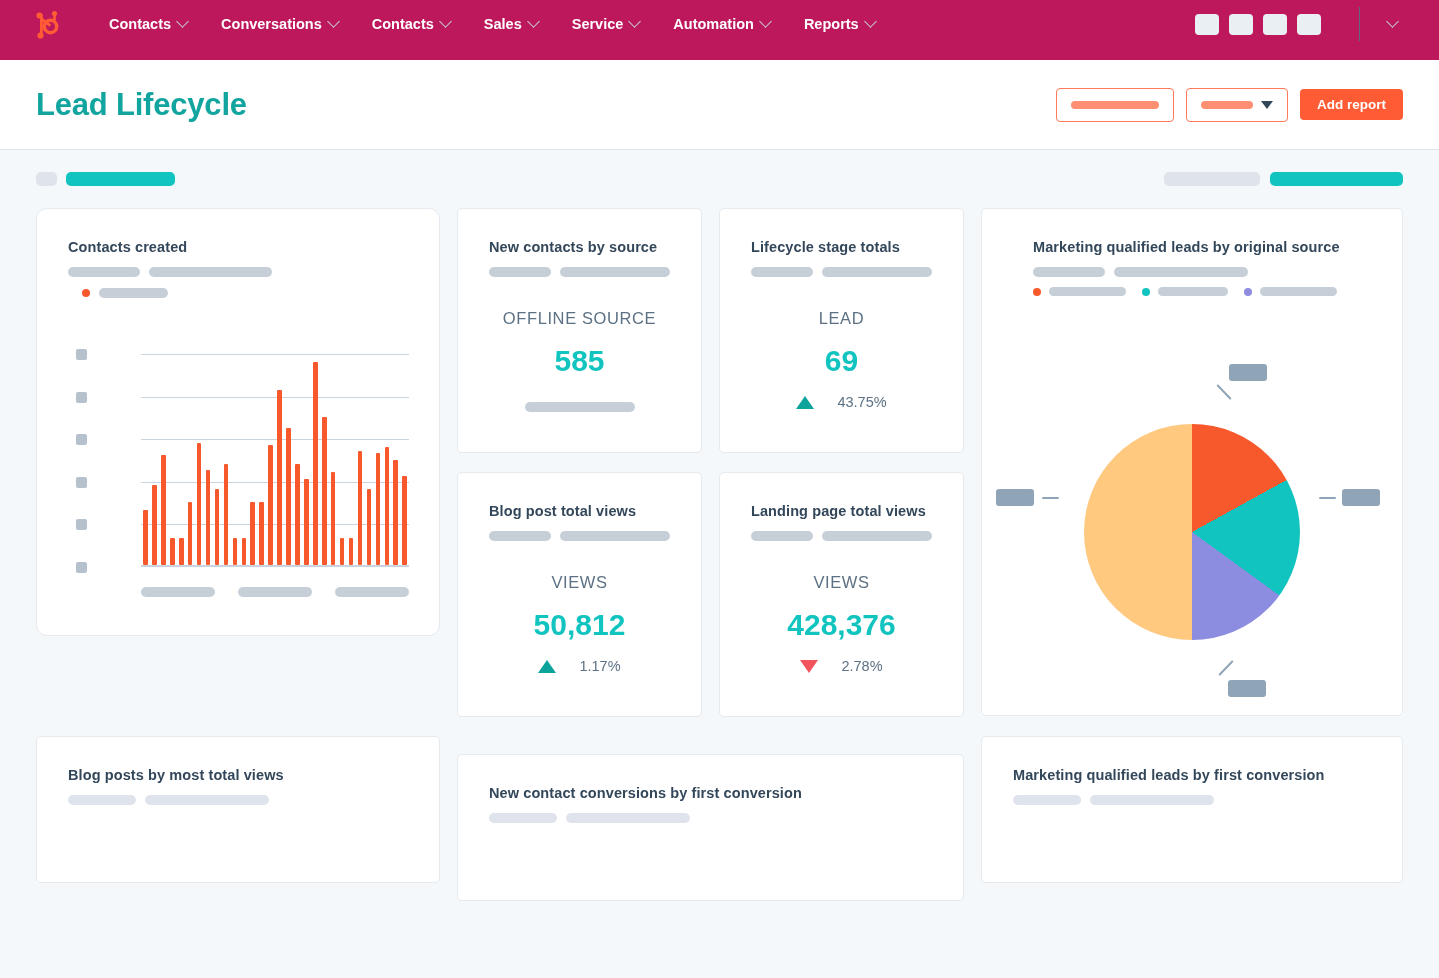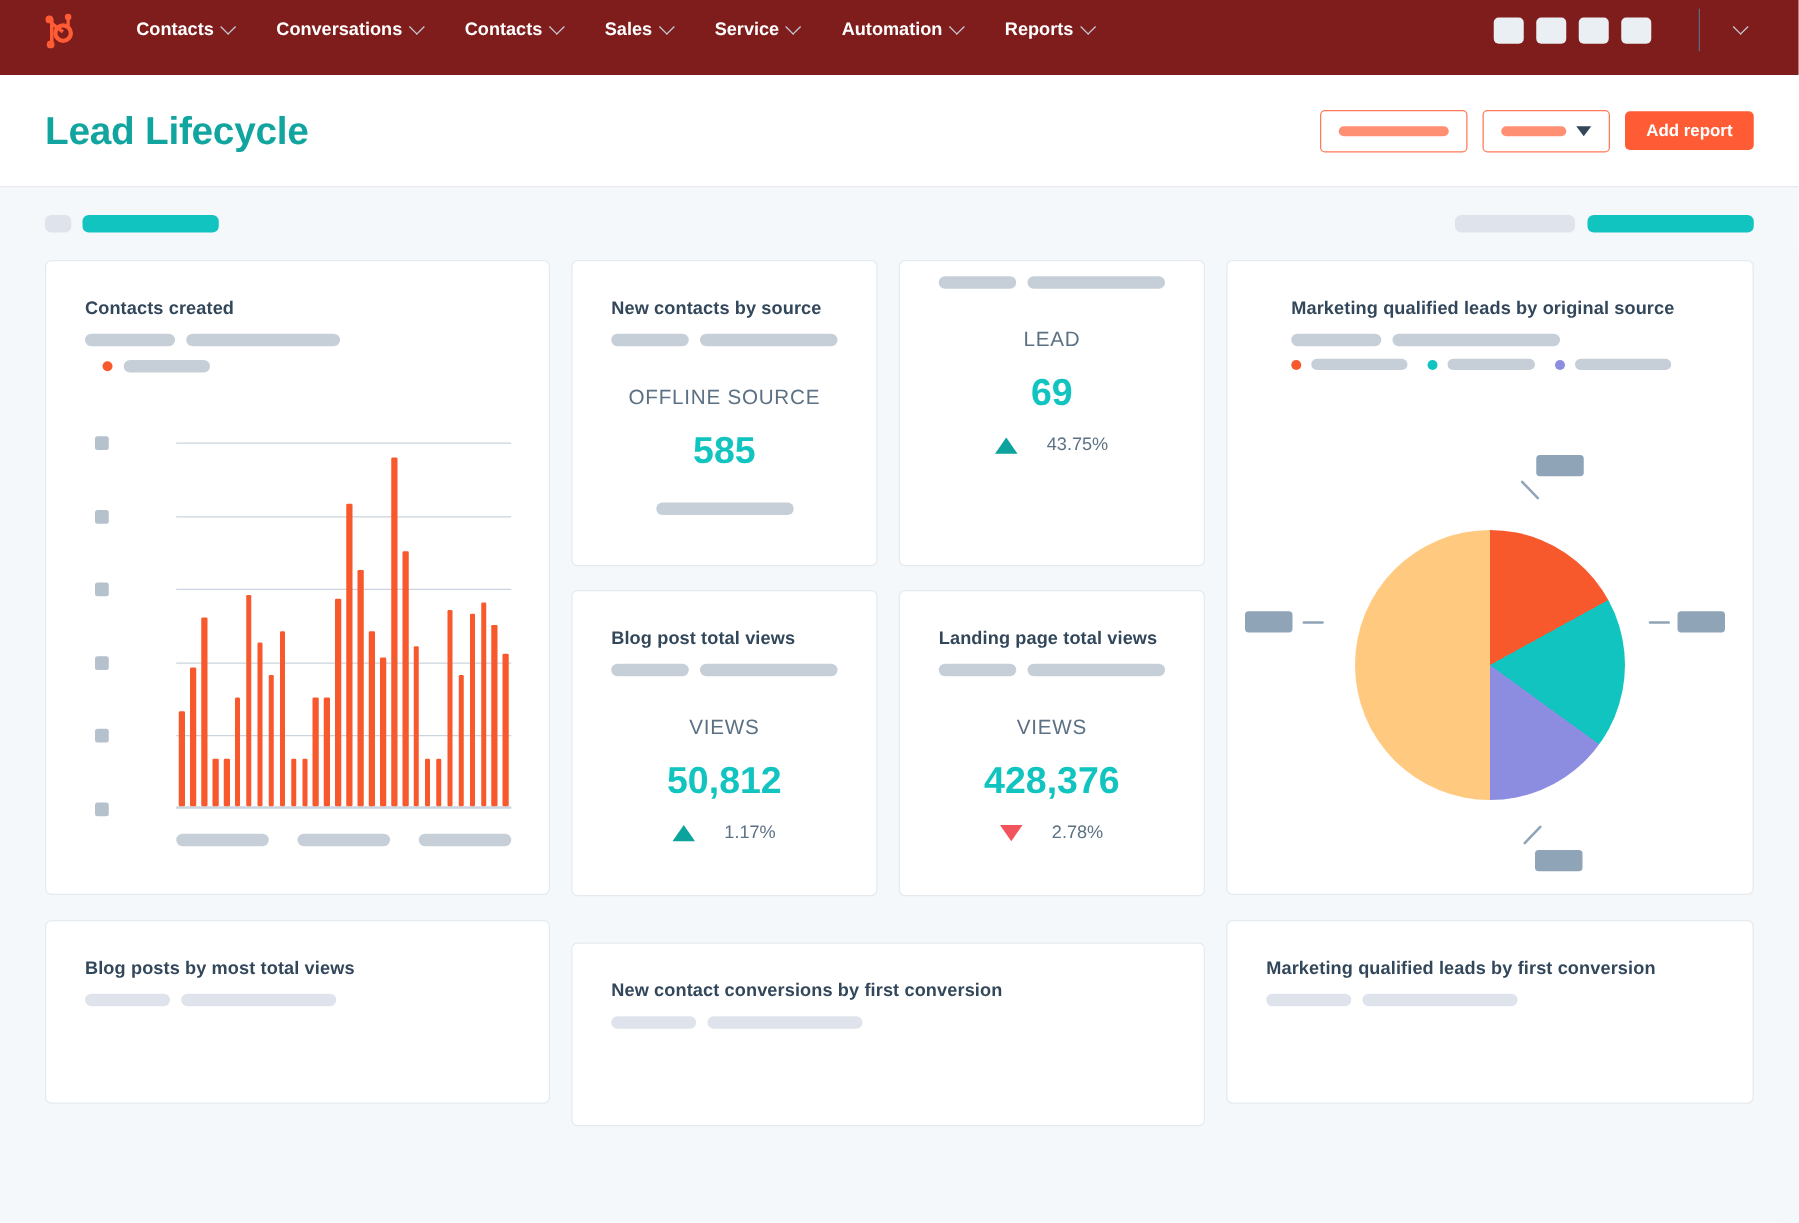--- a/index.html
+++ b/index.html
@@ -6,21 +6,21 @@
   html, body {
     width: 1439px; height: 978px;
     background: #ffffff;
     font-family: "Liberation Sans", sans-serif;
     overflow: hidden;
   }
 
   
   .navbar {
     height: 60px; width: 100%;
-    background: #7f1d1d;
+    background: #be185d;
     display: flex; align-items: center;
     padding: 0 24px 12px 30px;
   }
   .logo { width: 34px; height: 34px; flex: 0 0 auto; margin-right: 28px; }
   .nav-items { display: flex; align-items: center; gap: 0px; }
   .nav-item {
     display: flex; align-items: center; gap: 7px;
     color: #ffffff; font-size: 14.5px; font-weight: bold;
     padding: 0 17px; cursor: pointer; white-space: nowrap;
   }
@@ -105,21 +105,21 @@
     border-radius: 5px;
   }
   .card-title {
     font-size: 14.5px; font-weight: bold;
     color: #33475b; padding: 30px 0 0 31px;
     letter-spacing: 0.1px;
   }
   .card-subs { display: flex; gap: 9px; padding: 12px 0 0 31px; }
 
   
-  .card-bars { height: 508px; position: relative; }
+  .card-bars { height: 428px; position: relative; border-radius: 11px; }
   .legend-row { display: flex; align-items: center; gap: 9px; padding: 11px 0 0 45px; }
   .dot { width: 8px; height: 8px; border-radius: 50%; }
   .chart-area {
     position: absolute; left: 72px; right: 30px;
     top: 145px; bottom: 68px;
   }
   .ytick {
     position: absolute; left: -33px; width: 11px; height: 11px;
     border-radius: 2px; background: #b5c1cd; transform: translateY(-5px);
   }
@@ -368,20 +368,21 @@
         <div class="kpi-value">50,812</div>
         <div class="kpi-delta">
           <i class="tri-up"></i>
           <span>1.17%</span>
         </div>
       </div>
     </div>
 
     <div class="col-kpi">
       <div class="card card-kpi">
+        <div class="card-title">Lifecycle stage totals</div>
         <div class="card-subs">
           <div class="ph" style="width:62px;height:10px"></div>
           <div class="ph" style="width:110px;height:10px"></div>
         </div>
         <div class="kpi-label">LEAD</div>
         <div class="kpi-value">69</div>
         <div class="kpi-delta">
           <i class="tri-up"></i>
           <span>43.75%</span>
         </div>

